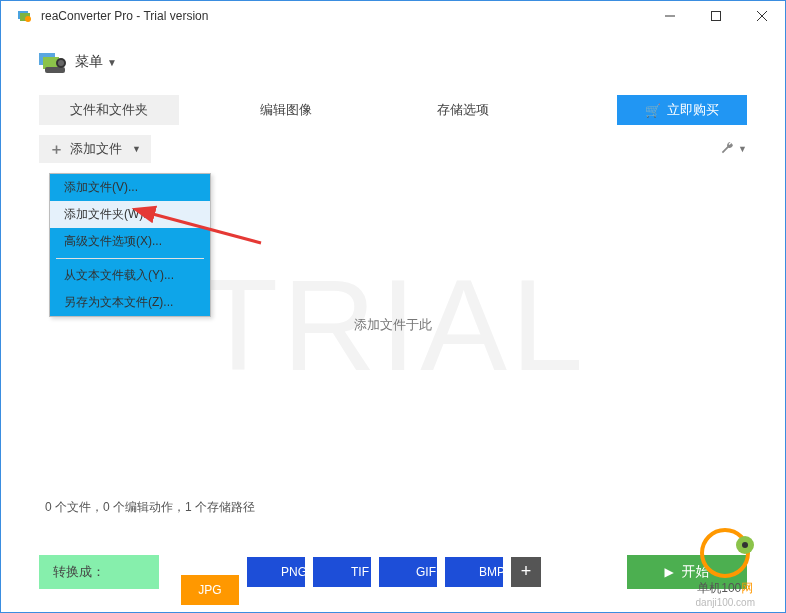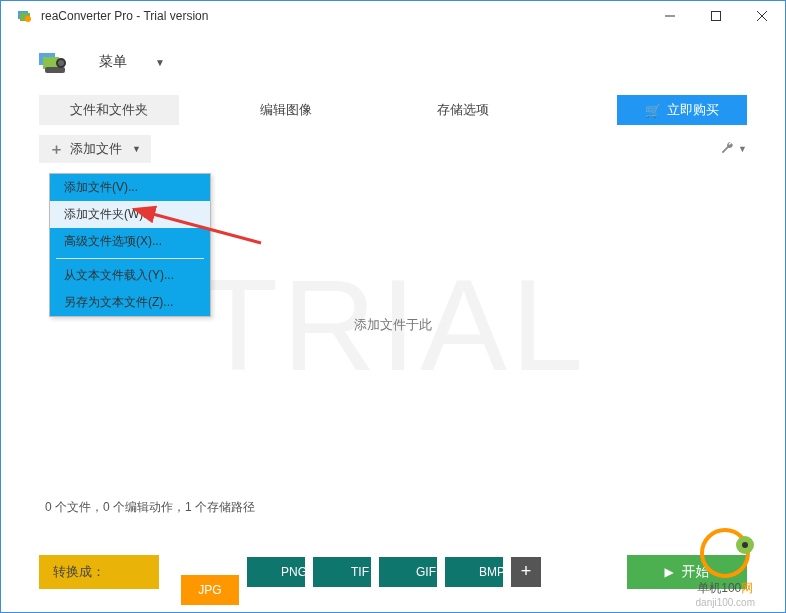--- a/index.html
+++ b/index.html
@@ -2,21 +2,21 @@
 <html><head>
 <meta charset="utf-8">
 <style>
 * { margin: 0; padding: 0; box-sizing: border-box; font-family: "Microsoft YaHei", "Segoe UI", Arial, sans-serif; }
 body { width: 786px; height: 613px; background: #fff; border: 1px solid #3a8de0; overflow: hidden; position: relative; }
 .titlebar { height: 30px; display: flex; align-items: center; padding: 0 0 0 16px; background: #fff; }
 .titlebar .app-icon svg { width: 16px; height: 16px; display: block; }
 .titlebar .title { margin-left: 8px; font-size: 12px; color: #333; }
 .win-controls { margin-left: auto; display: flex; }
 .win-controls .btn { width: 46px; height: 30px; display: flex; align-items: center; justify-content: center; color: #555; font-size: 14px; }
-.menu-row { padding: 20px 0 10px 38px; display: flex; align-items: center; gap: 24px; }
+.menu-row { padding: 20px 0 10px 38px; display: flex; align-items: center; gap: 0; }
 .menu-row .logo svg { width: 28px; height: 22px; display: block; }
 .menu-row .menu-lbl { font-size: 14px; color: #333; margin-left: 8px; }
 .menu-row .menu-caret { font-size: 10px; color: #555; margin-left: 4px; }
 .tabs-row { display: flex; align-items: center; padding: 12px 38px 2px 38px; gap: 9px; }
 .tabs-row .tab { width: 140px; height: 30px; display: flex; align-items: center; justify-content: center; font-size: 13px; color: #444; margin-right: 28px; }
 .tabs-row .tab.active { background: #f0f0f0; }
 .tabs-row .spacer { flex: 1; }
 .tabs-row .buy-btn { width: 130px; height: 30px; background: #2196f3; color: #fff; display: flex; align-items: center; justify-content: center; font-size: 13px; gap: 6px; }
 .tabs-row .buy-btn .cart { font-size: 13px; }
 .toolbar-row { display: flex; align-items: center; padding: 8px 38px 0 38px; }
@@ -29,24 +29,24 @@
 .main-area { position: relative; margin: 4px 38px 0 38px; height: 316px; }
 .main-area .watermark { position: absolute; inset: 0; display: flex; align-items: center; justify-content: center; font-size: 130px; font-weight: 300; color: #f3f3f3; letter-spacing: 4px; font-family: "Segoe UI Light", Arial, sans-serif; pointer-events: none; user-select: none; }
 .main-area .prompt { position: absolute; inset: 0; display: flex; align-items: center; justify-content: center; font-size: 13px; color: #777; }
 .dropdown { position: absolute; left: 48px; top: 172px; width: 162px; background: #0ea5e9; border: 1px solid #bdbdbd; box-shadow: 2px 2px 4px rgba(0,0,0,0.15); z-index: 20; }
 .dropdown .item { padding: 5px 14px; font-size: 12px; color: #333; }
 .dropdown .item.hovered { background: #e5f1fb; }
 .dropdown .sep { height: 1px; background: #e0e0e0; margin: 3px 6px; }
 .arrow { position: absolute; left: 130px; top: 172px; z-index: 30; pointer-events: none; }
 .status-row { padding: 16px 44px 4px 44px; font-size: 12px; color: #555; }
 .bottom-row { display: flex; align-items: center; padding: 18px 38px 0 38px; gap: 0; }
-.convert-lbl { width: 120px; height: 34px; background: #eab308; display: flex; align-items: center; padding-left: 14px; font-size: 13px; color: #444; margin-right: 22px; }
+.convert-lbl { width: 120px; height: 34px; background: #86efac; display: flex; align-items: center; padding-left: 14px; font-size: 13px; color: #444; margin-right: 22px; }
 .fmt { width: 58px; height: 30px; display: flex; align-items: center; justify-content: center; color: #fff; font-size: 12px; margin-right: 8px; }
 .fmt.jpg { background: #ff9800; margin-top: 37px; }
-.fmt.other { background: #0f766e; padding-left: 36px; }
+.fmt.other { background: #1d4ed8; padding-left: 36px; }
 .fmt-plus { width: 30px; height: 30px; background: #555; color: #fff; display: flex; align-items: center; justify-content: center; font-size: 18px; margin-right: 8px; }
 .bottom-row .spacer { flex: 1; }
 .start-btn { width: 120px; height: 34px; background: #4caf50; color: #fff; display: flex; align-items: center; justify-content: center; font-size: 14px; gap: 8px; }
 .start-btn .play { font-size: 12px; }
 .brand-overlay { position: absolute; right: 30px; bottom: 4px; z-index: 50; text-align: center; pointer-events: none; }
 .brand-overlay .logo-c { position: relative; width: 50px; height: 50px; margin: 0 auto; }
 .brand-overlay .ring { position: absolute; inset: 0; border: 4px solid #ff9800; border-radius: 50%; }
 .brand-overlay .eye { position: absolute; top: 8px; right: -4px; width: 18px; height: 18px; background: #8bc34a; border-radius: 50%; display: flex; align-items: center; justify-content: center; }
 .brand-overlay .eye::after { content: ""; width: 6px; height: 6px; background: #333; border-radius: 50%; }
 .brand-overlay .txt { font-size: 12px; color: #555; margin-top: 2px; white-space: nowrap; }

